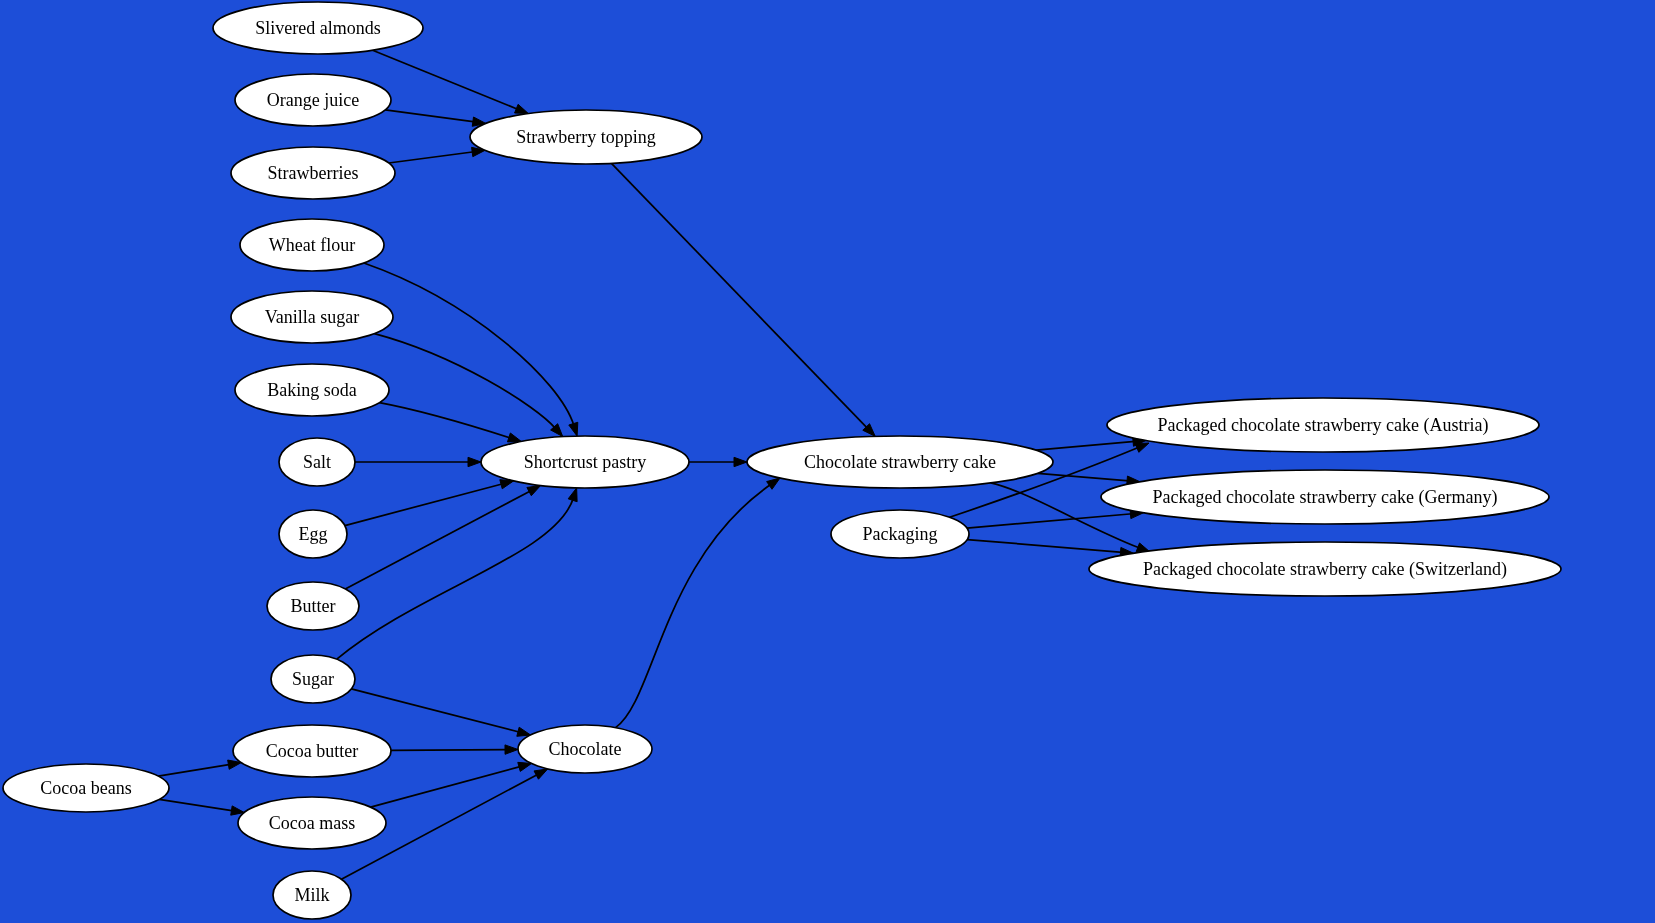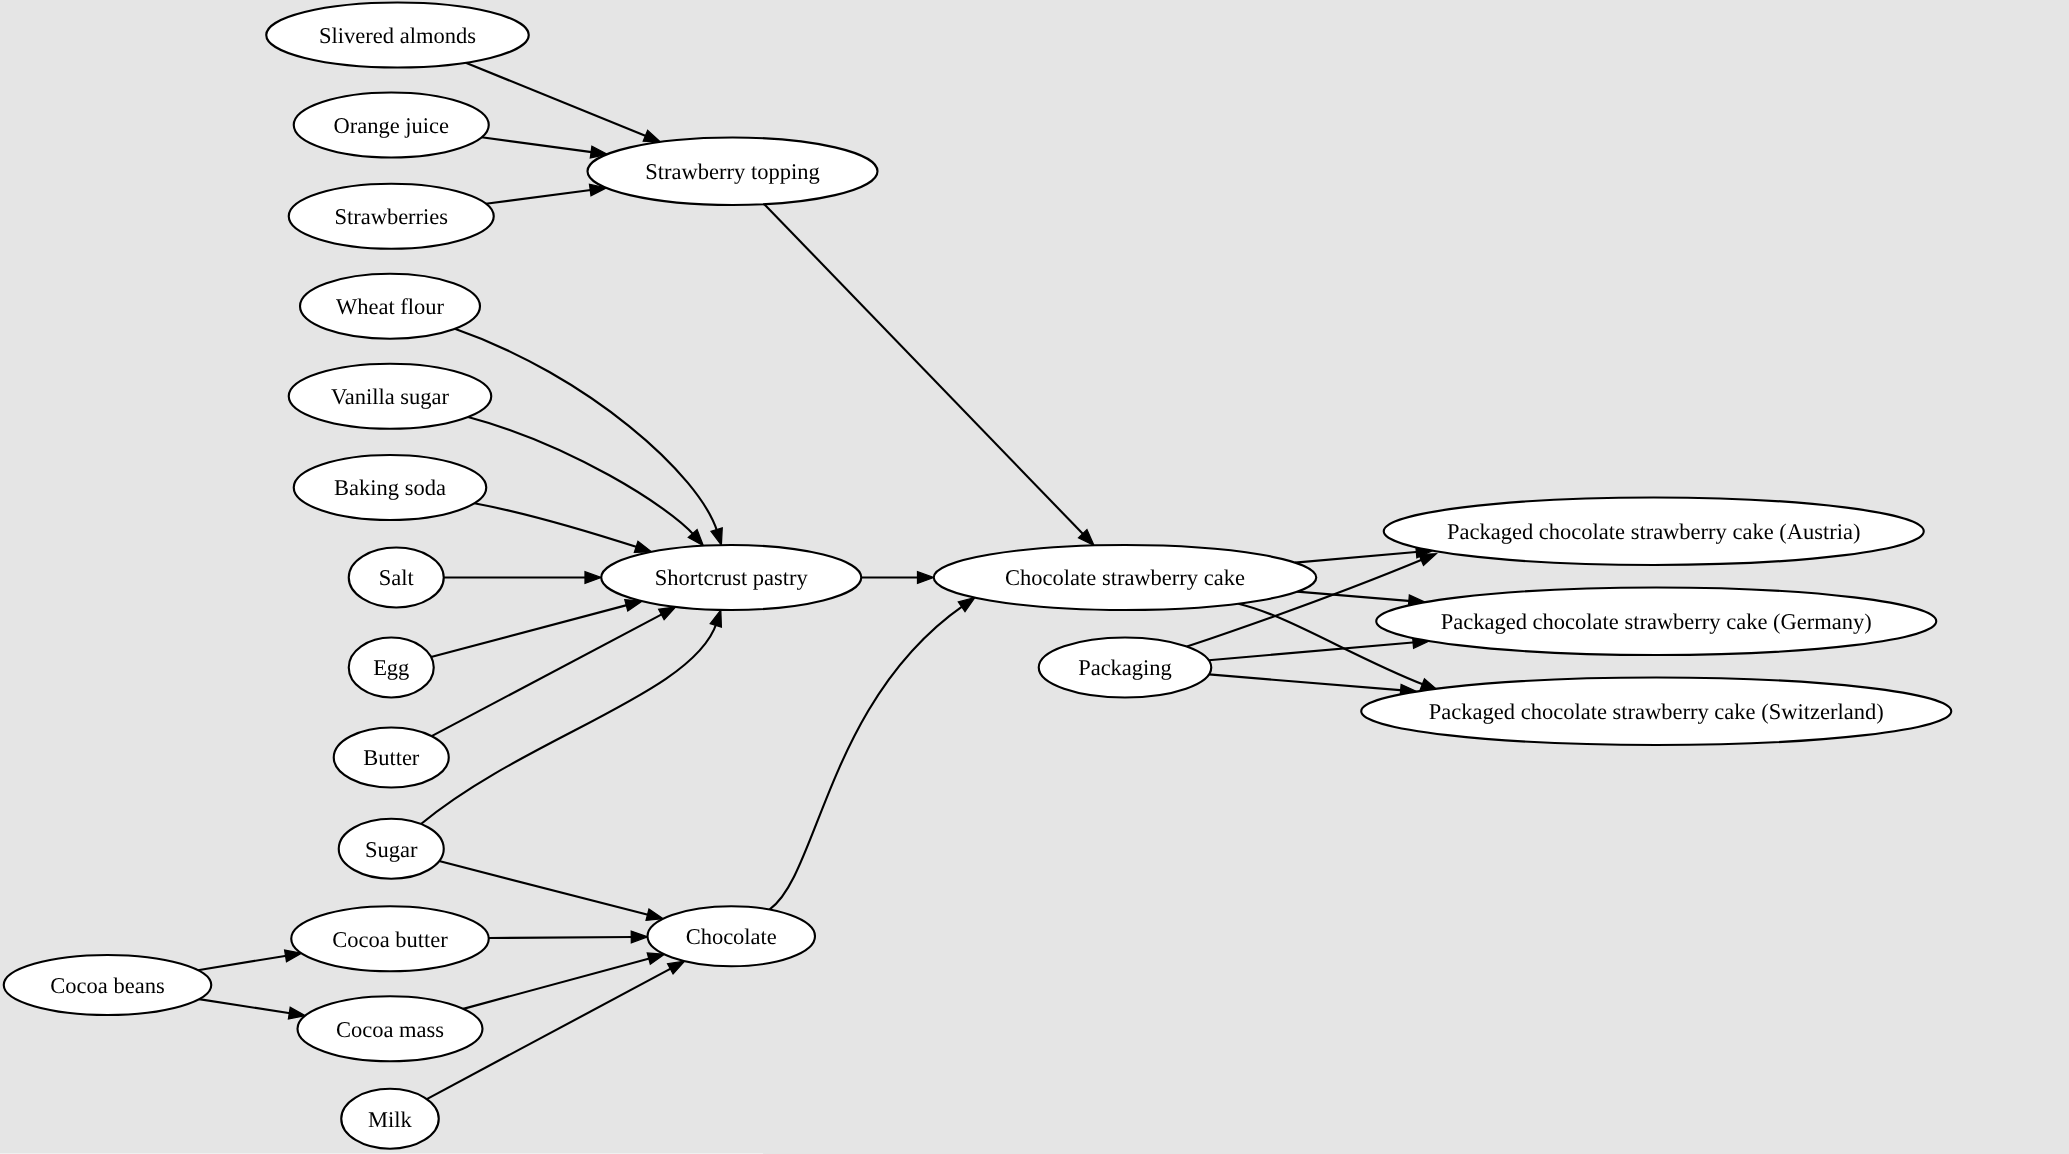--- a/index.html
+++ b/index.html
@@ -4,21 +4,21 @@
 <style>
   html, body {
     margin: 0;
     padding: 0;
     background: #ffffff;
     font-family: "Liberation Serif", "DejaVu Serif", serif;
   }
   #diagram-container {
     width: 1655px;
     height: 923px;
-    background: #e5e5e5;
+    background: #1d4ed8;
     overflow: hidden;
   }
   svg text {
     font-family: "Liberation Serif", "DejaVu Serif", serif;
     fill: #000000;
     user-select: none;
   }
 </style>
 </head>
 <body>

